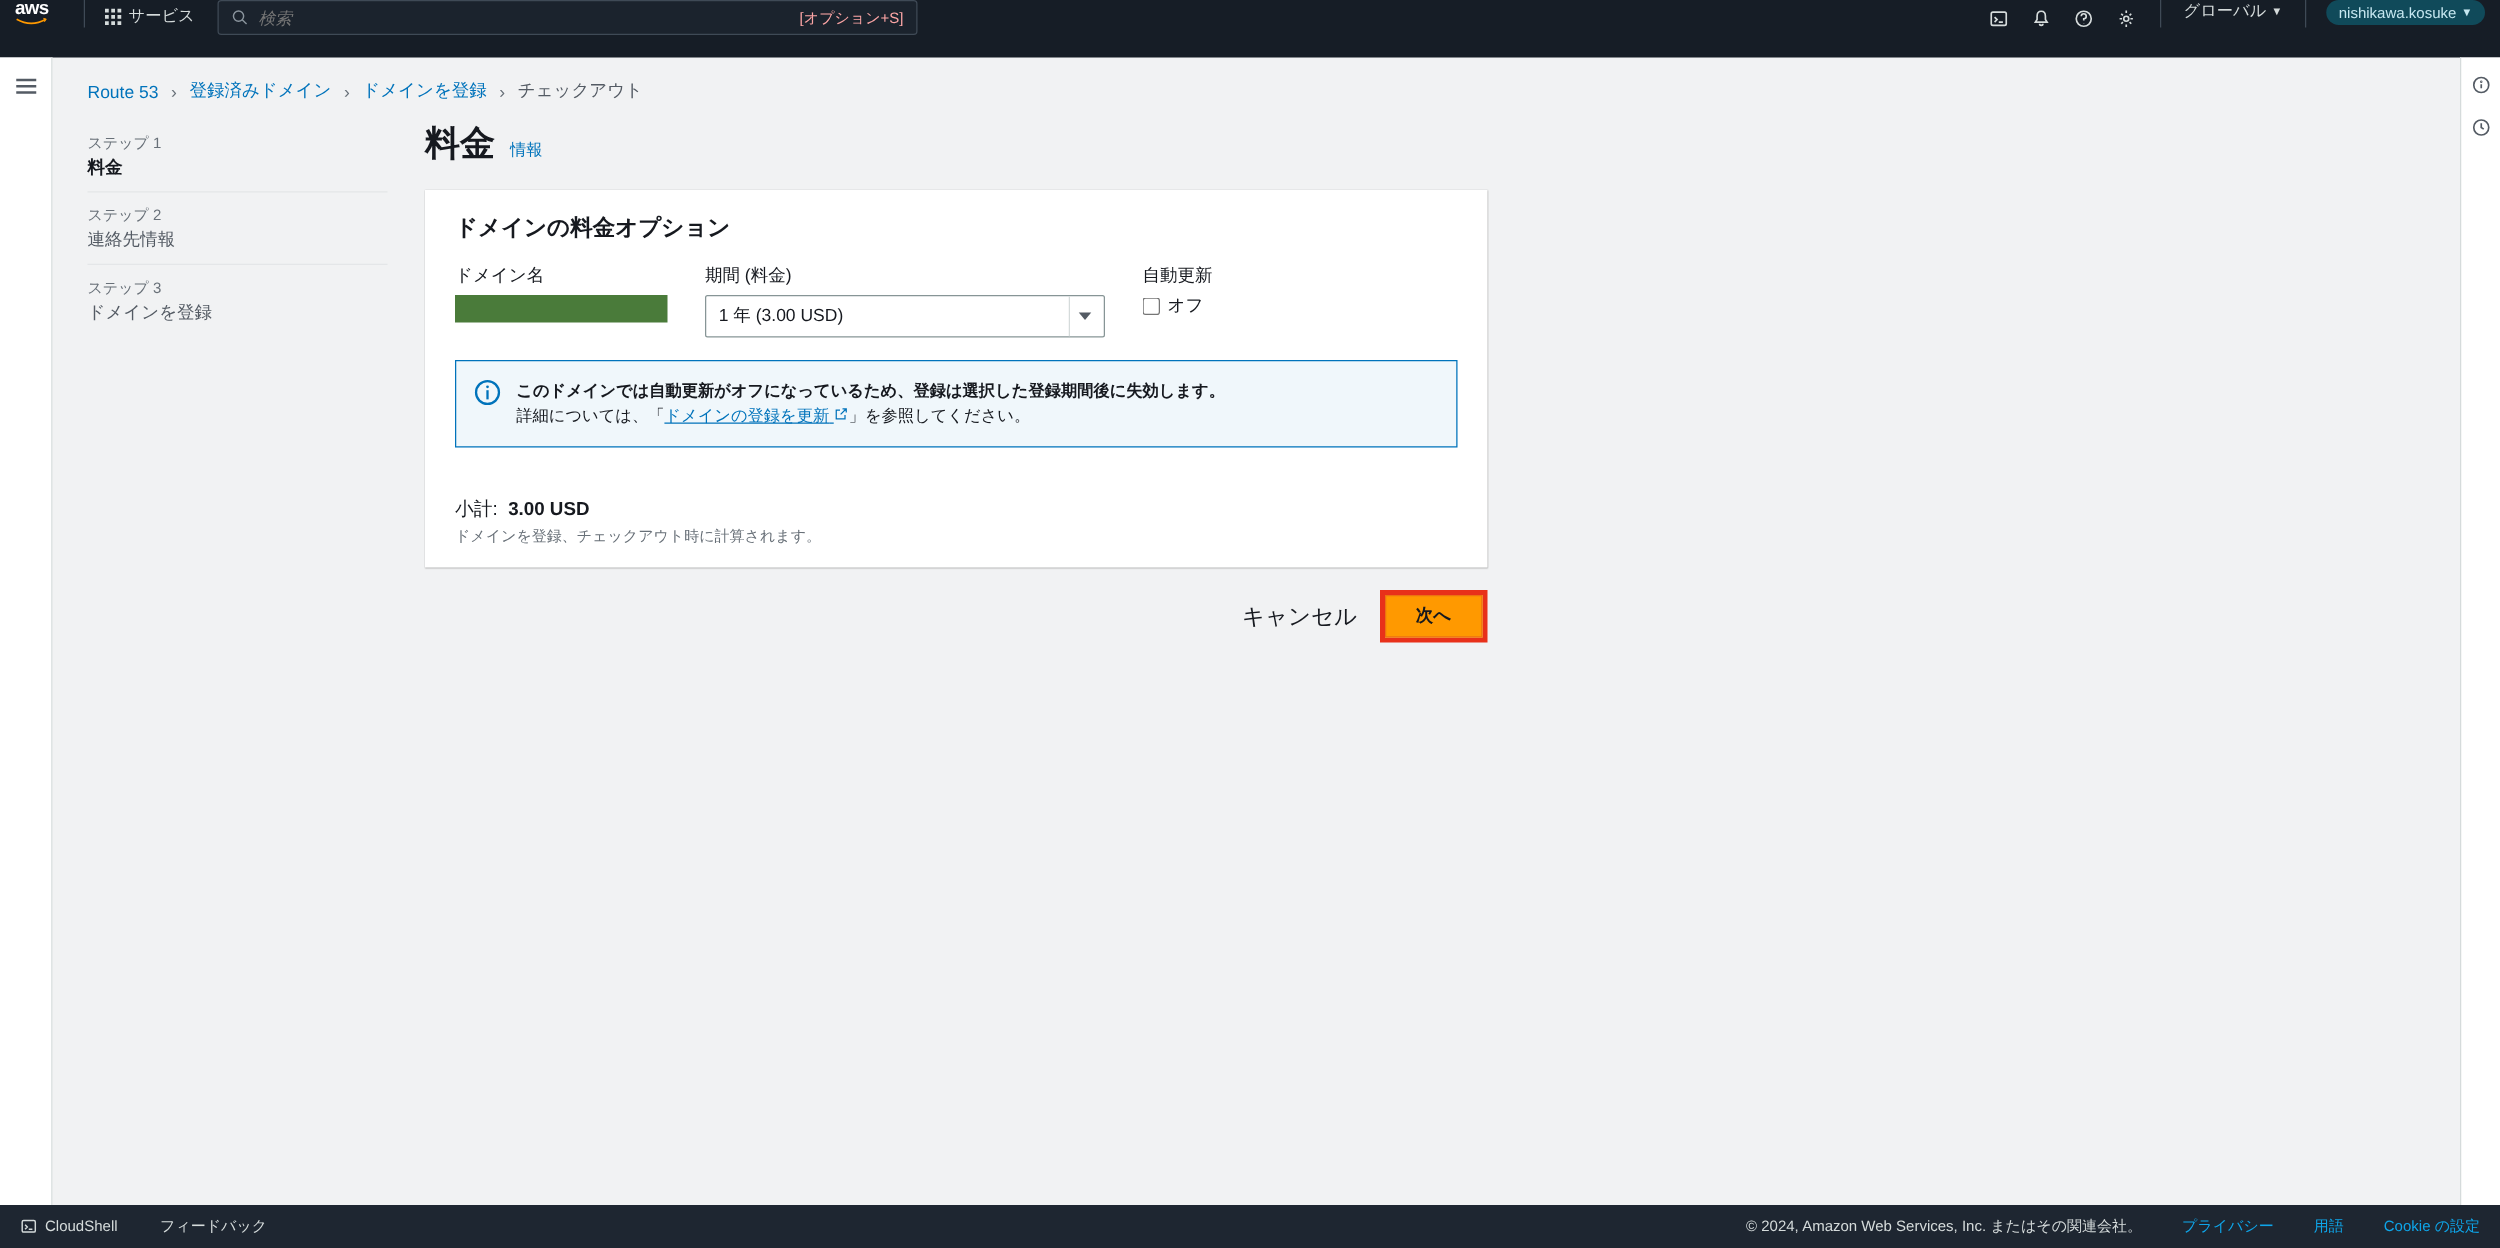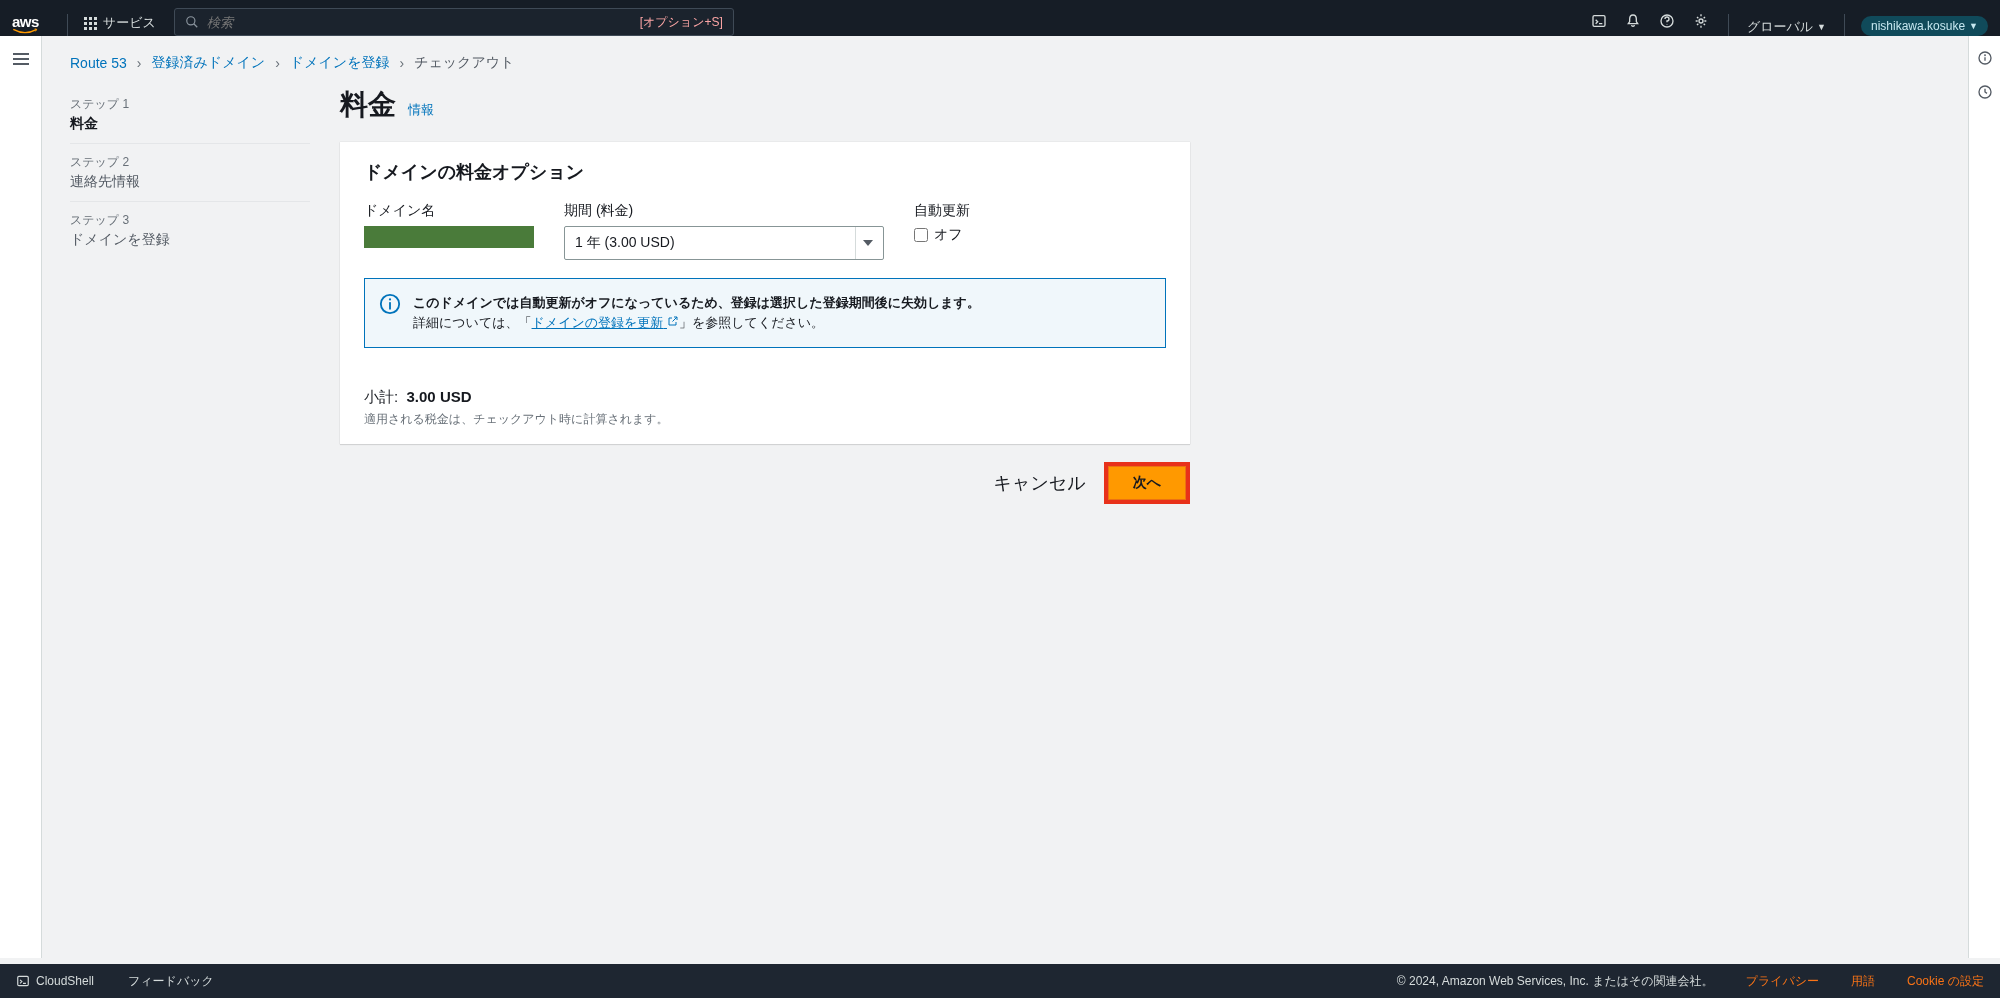--- a/index.html
+++ b/index.html
@@ -1,19 +1,19 @@
 <!DOCTYPE html>
 <html><head>
 <meta charset="utf-8">
 <style>
   * { box-sizing: border-box; margin: 0; padding: 0; }
   body { font-family: "Amazon Ember", "Helvetica Neue", Arial, sans-serif; background: #f1f2f3; color: #16191f; font-size: 14px; }
   
   
-  .top-nav { background: #161d26; height: 36px; display: flex; align-items: flex-end; color: #d5dbdb; font-size: 13px; padding: 0 12px; }
+  .top-nav { background: #161d26; height: 46px; display: flex; align-items: flex-start; color: #d5dbdb; font-size: 13px; padding: 0 12px; }
   .aws-logo { font-weight: bold; font-size: 15px; margin-right: 18px; display:flex; flex-direction:column; align-items:center; line-height:0.9; }
   .aws-logo .txt { color:#fff; letter-spacing:-0.5px; }
   .aws-logo .smile { width:26px; height:8px; }
   .nav-divider { width:1px; height:22px; background:#3f4a56; margin:0 10px; }
   .services-btn { display:flex; align-items:center; gap:6px; cursor:pointer; padding:4px 6px; }
   .grid-icon { display:grid; grid-template-columns:repeat(3,3px); grid-template-rows:repeat(3,3px); gap:2px; }
   .grid-icon span { background:#d5dbdb; }
   .search-box { display:flex; align-items:center; background:#1b232d; border:1px solid #3f4a56; border-radius:3px; height:28px; margin-left:12px; padding:0 10px; width:560px; justify-content:space-between; }
   .search-left { display:flex; align-items:center; gap:8px; }
   .search-input { background:transparent; border:none; color:#d5dbdb; outline:none; width:380px; font-style:italic; }
@@ -83,21 +83,21 @@
   .btn-cancel { background:none; border:none; font-size:18px; color:#16191f; cursor:pointer; padding:6px 4px; }
   .btn-next-wrap { border:4px solid #e8311a; display:inline-block; }
   .btn-next { background:#ff9900; border:1px solid #ec7211; color:#16191f; font-weight:700; font-size:14px; padding:7px 24px; cursor:pointer; }
   
   
   .footer { height:34px; background:#1e2631; color:#d5dbdb; display:flex; align-items:center; padding:0 16px; font-size:12px; position:fixed; bottom:0; left:0; right:0; }
   .footer-left { display:flex; align-items:center; gap:34px; }
   .cloudshell-btn { display:flex; align-items:center; gap:6px; cursor:pointer; }
   .cloudshell-btn svg { width:14px; height:14px; }
   .footer-right { margin-left:auto; display:flex; align-items:center; gap:32px; }
-  .footer-right a { color:#f97316; text-decoration:none; }
+  .footer-right a { color:#0ea5e9; text-decoration:none; }
   .footer-right .copyright { color:#d5dbdb; }
 </style>
 </head>
 <body>
 
 <div class="top-nav">
   <div class="aws-logo">
     <span class="txt">aws</span>
     <svg class="smile" viewBox="0 0 40 12">
         <path d="M2 2 Q20 12 38 2" stroke="#ff9900" stroke-width="2" fill="none"></path>
@@ -250,21 +250,21 @@
                         </svg></span></a><span>」を参照してください。</span>
                 </div>
               </div>
             </div>
           </div>
 
           <div class="totals">
             <div class="line1">
               <span>小計:</span>&nbsp;&nbsp;<span class="amt">3.00 USD</span>
             </div>
-            <div class="note">適用される税金は、チェックアウト時に計算されます。</div>
+            <div class="note">ドメインを登録、チェックアウト時に計算されます。</div>
           </div>
         </div>
 
         <div class="actions">
           <button class="btn-cancel">キャンセル</button>
           <span class="btn-next-wrap">
             <button class="btn-next">次へ</button>
           </span>
         </div>
       </div>

